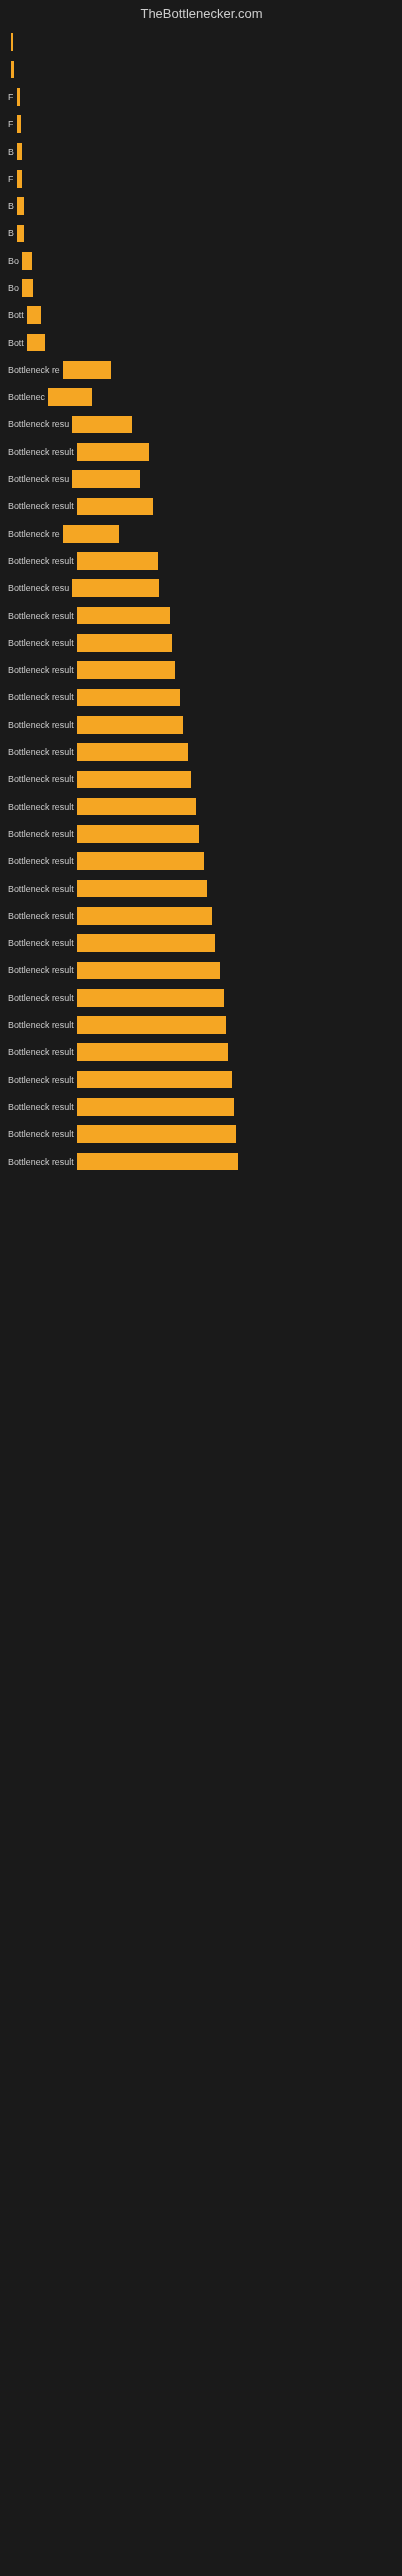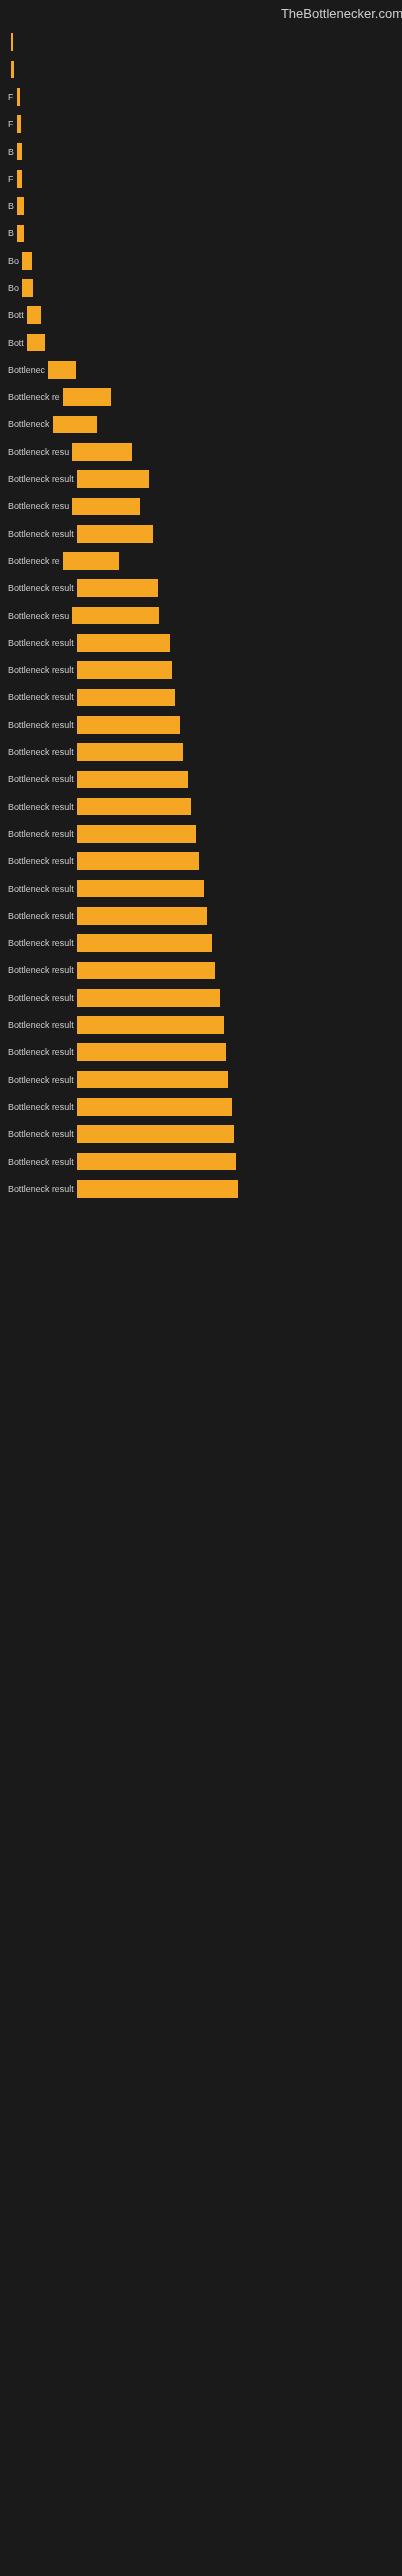--- a/index.html
+++ b/index.html
@@ -8,21 +8,21 @@
       box-sizing: border-box;
     }
     body {
       width: 403px;
       min-height: 2576px;
       background-color: #1a1a1a;
       font-family: Arial, sans-serif;
       overflow-x: hidden;
     }
     #site-title {
-      text-align: right;
+      text-align: center;
       color: #cccccc;
       font-size: 13px;
       padding: 6.4px 0 9.7px 0;
       font-weight: normal;
     }
     .chart-area {
       width: 100%;
       padding: 0 8px;
     }
     .bar-row {
@@ -95,29 +95,25 @@
     </div>
     <div class="bar-row">
       <span class="bar-label">Bott</span>
       <span class="bar-fill" style="width: 14.5px;"></span>
     </div>
     <div class="bar-row">
       <span class="bar-label">Bott</span>
       <span class="bar-fill" style="width: 17.7px;"></span>
     </div>
     <div class="bar-row">
-      <span class="bar-label">Bottlenec</span>
-      <span class="bar-fill" style="width: 28px;"></span>
-    </div>
-    <div class="bar-row">
       <span class="bar-label">Bottleneck re</span>
       <span class="bar-fill" style="width: 48px;"></span>
     </div>
     <div class="bar-row">
-      <span class="bar-label">Bottleneck</span>
+      <span class="bar-label">Bottlenec</span>
       <span class="bar-fill" style="width: 44px;"></span>
     </div>
     <div class="bar-row">
       <span class="bar-label">Bottleneck resu</span>
       <span class="bar-fill" style="width: 60px;"></span>
     </div>
     <div class="bar-row">
       <span class="bar-label">Bottleneck result</span>
       <span class="bar-fill" style="width: 72px;"></span>
     </div>

